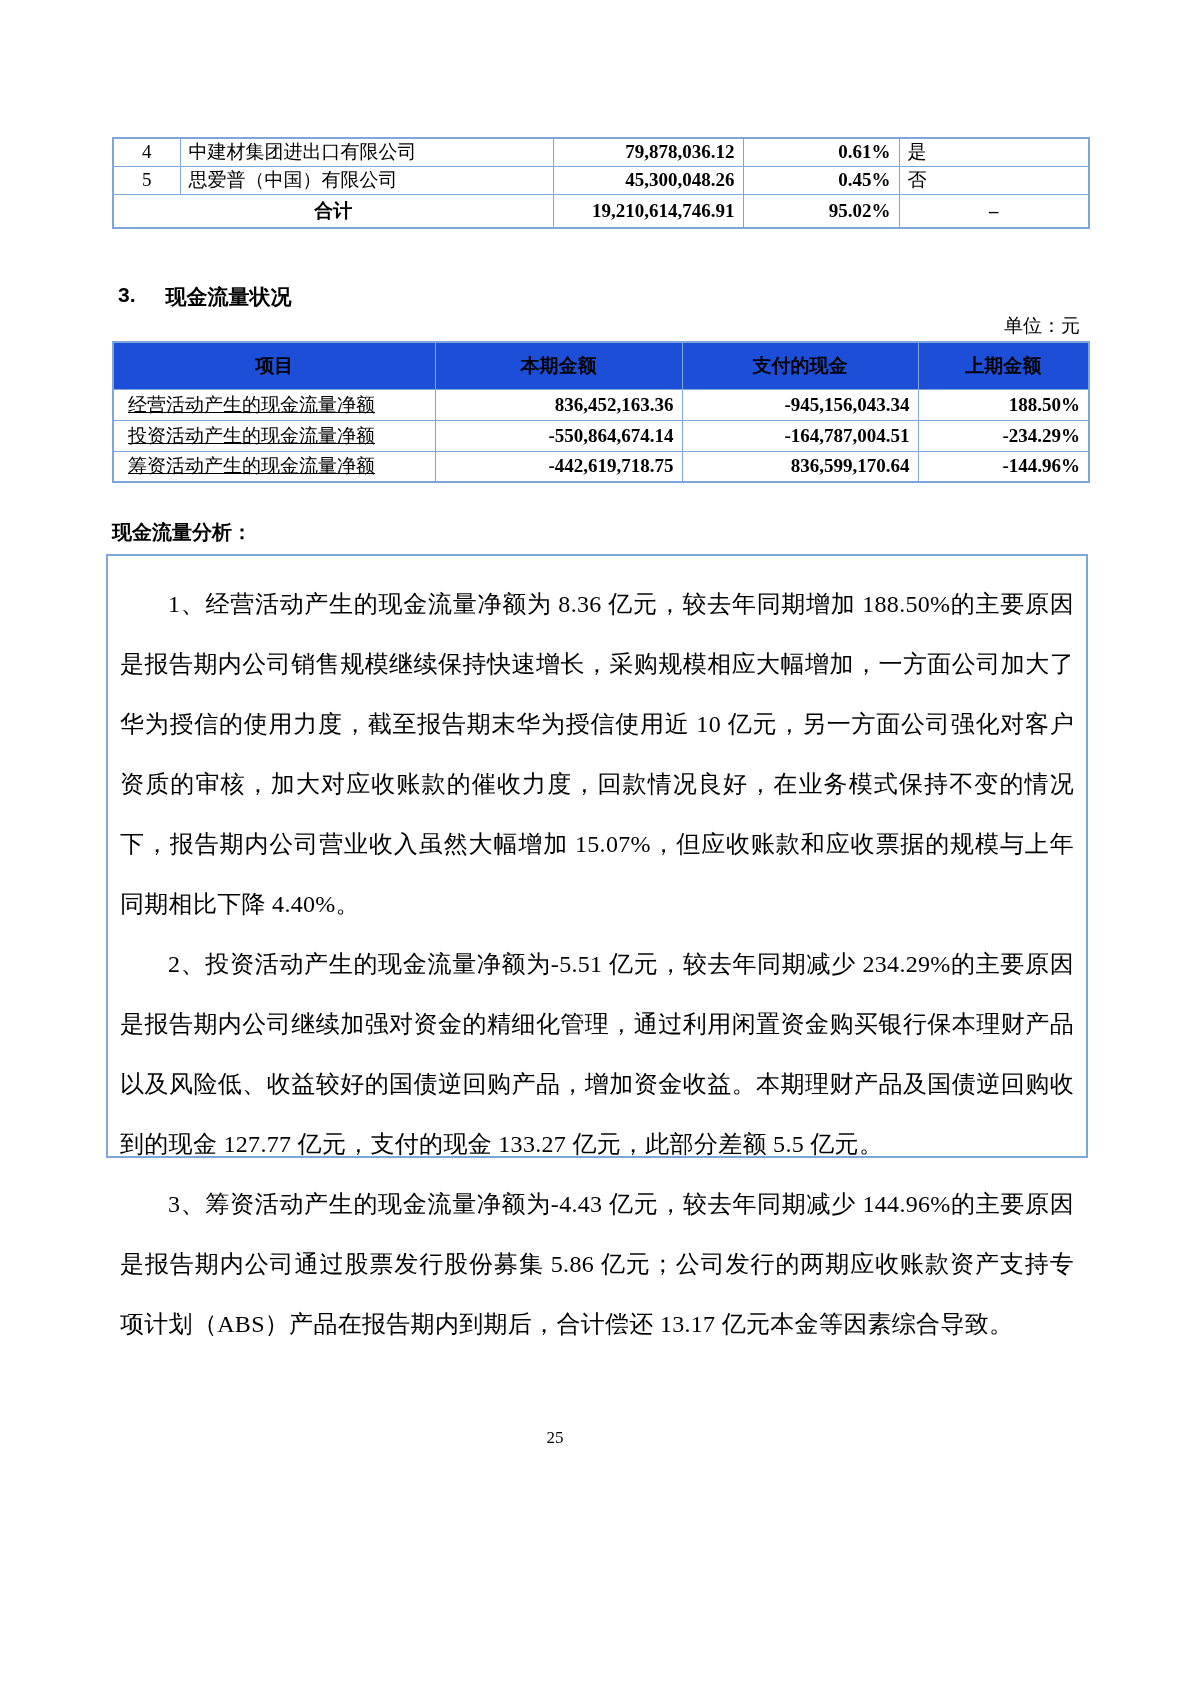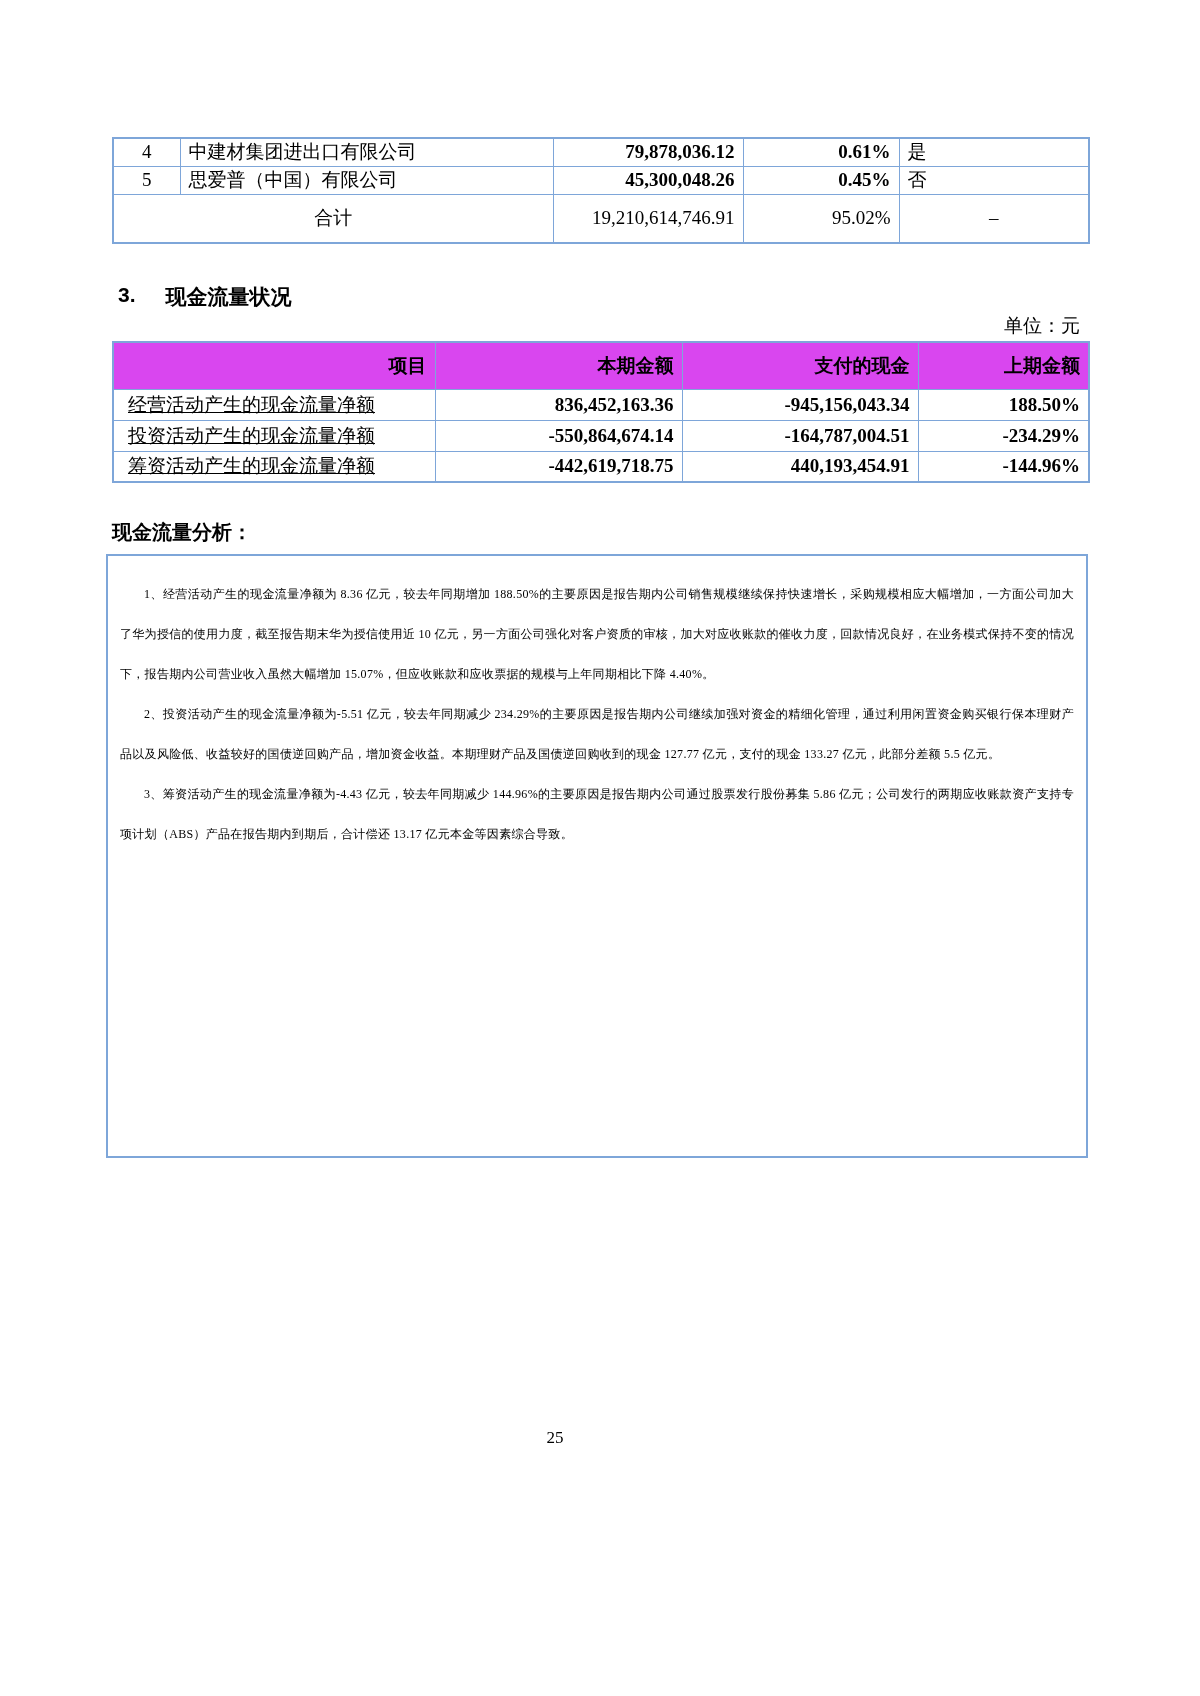--- a/index.html
+++ b/index.html
@@ -11,21 +11,21 @@
   }
   .page { position: relative; width: 1200px; height: 1696px; overflow: hidden; background: #fff; }
 
   
   table { border-collapse: collapse; table-layout: fixed; width: 976px; }
   td, th { overflow: hidden; white-space: nowrap; }
 
   .t1 { position: absolute; left: 112px; top: 137px; font-size: 19px; }
   .t1 td { border: 1px solid #7ea6d9; height: 28px; padding: 0 8px; }
   .t1 { border-top: 2px solid #7ea6d9; }
-  .t1 tr.total-row td { height: 49px; border-bottom: 2px solid #7ea6d9; font-weight: normal; }
+  .t1 tr.total-row td { height: 34px; border-bottom: 2px solid #7ea6d9; font-weight: bold; }
   .t1 td:first-child { border-left: 2px solid #7ea6d9; }
   .t1 td:last-child { border-right: 2px solid #7ea6d9; }
   .col-no { text-align: center; }
   .col-name { text-align: left; padding-left: 12px; }
   .num { text-align: right; font-weight: bold; }
   .col-flag { text-align: left; }
   .total-label { text-align: center; font-weight: bold; }
   .total-flag { text-align: center; font-weight: normal; }
 
   .section-heading {
@@ -39,37 +39,37 @@
     font-size: 19px;
   }
 
   .t2 { position: absolute; left: 112px; top: 341px; font-size: 19px; }
   .t2 th, .t2 td { border: 1px solid #7ea6d9; padding: 0 8px; }
   .t2 { border-top: 2px solid #7ea6d9; }
   .t2 tr:last-child td { border-bottom: 2px solid #7ea6d9; }
   .t2 th:first-child, .t2 td:first-child { border-left: 2px solid #7ea6d9; }
   .t2 th:last-child, .t2 td:last-child { border-right: 2px solid #7ea6d9; }
   .t2 th {
-    background: #d946ef; height: 47px; font-weight: bold; text-align: right;
+    background: #1d4ed8; height: 47px; font-weight: bold; text-align: center;
   }
   .t2 td { height: 31px; }
   .t2 .item-cell { text-align: left; padding-left: 14px; text-decoration: underline; }
 
   
   .analysis-heading {
     position: absolute; left: 112px; top: 519px;
     font-size: 20px; font-weight: bold;
   }
   .analysis-box {
     position: absolute; left: 106px; top: 554px; width: 982px; height: 604px;
     border: 2px solid #7ea6d9; background: #ffffff;
     padding: 18px 12px 0 12px;
   }
   .analysis-box p {
-    font-size: 12px; line-height: 40px;
+    font-size: 24px; line-height: 60px;
     text-align: justify; text-align-last: left;
     text-indent: 2em; letter-spacing: 0.3px;
   }
 
   .page-number {
     position: absolute; left: 0; top: 1428px; width: 1110px;
     text-align: center; font-size: 17px;
   }
 </style>
 </head>
@@ -140,21 +140,21 @@
       </tr>
       <tr>
         <td class="item-cell">投资活动产生的现金流量净额</td>
         <td class="num">-550,864,674.14</td>
         <td class="num">-164,787,004.51</td>
         <td class="num">-234.29%</td>
       </tr>
       <tr>
         <td class="item-cell">筹资活动产生的现金流量净额</td>
         <td class="num">-442,619,718.75</td>
-        <td class="num">440,193,454.91</td>
+        <td class="num">836,599,170.64</td>
         <td class="num">-144.96%</td>
       </tr>
     </tbody>
   </table>
 
   <div class="analysis-heading">现金流量分析：</div>
 
   <div class="analysis-box">
     <p>1、经营活动产生的现金流量净额为 8.36 亿元，较去年同期增加 188.50%的主要原因是报告期内公司销售规模继续保持快速增长，采购规模相应大幅增加，一方面公司加大了华为授信的使用力度，截至报告期末华为授信使用近 10 亿元，另一方面公司强化对客户资质的审核，加大对应收账款的催收力度，回款情况良好，在业务模式保持不变的情况下，报告期内公司营业收入虽然大幅增加 15.07%，但应收账款和应收票据的规模与上年同期相比下降 4.40%。</p>
     <p>2、投资活动产生的现金流量净额为-5.51 亿元，较去年同期减少 234.29%的主要原因是报告期内公司继续加强对资金的精细化管理，通过利用闲置资金购买银行保本理财产品以及风险低、收益较好的国债逆回购产品，增加资金收益。本期理财产品及国债逆回购收到的现金 127.77 亿元，支付的现金 133.27 亿元，此部分差额 5.5 亿元。</p>

